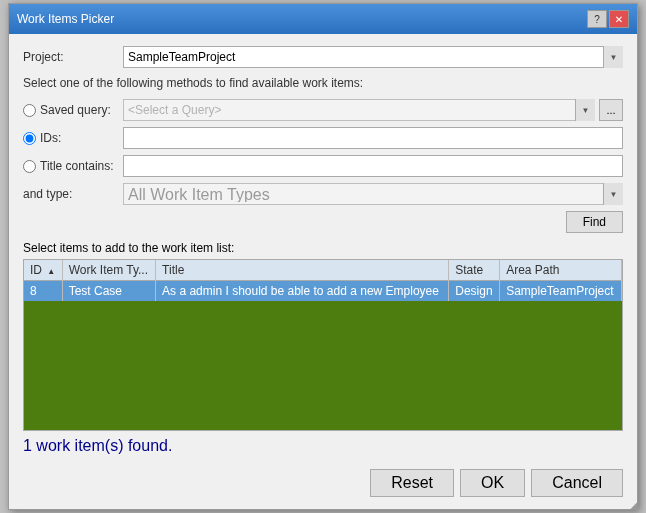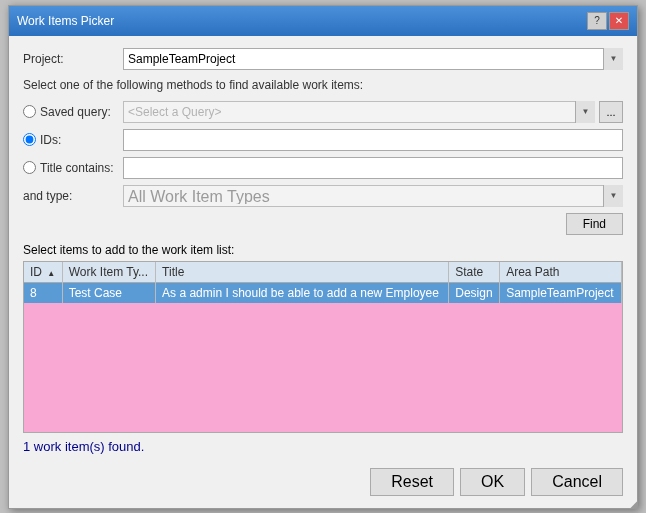--- a/index.html
+++ b/index.html
@@ -186,21 +186,21 @@
     }
     .table-section {
       margin-bottom: 6px;
     }
     .table-label {
       color: #000000;
       margin-bottom: 4px;
     }
     .results-table-wrapper {
       border: 1px solid #aaa;
-      background: #f9a8d4;
+      background: #4d7c0f;
       height: 172px;
       overflow: hidden;
     }
     .results-table {
       width: 100%;
       border-collapse: collapse;
     }
     .results-table thead tr {
       background: #d8e4f0;
       border-bottom: 1px solid #aaa;
@@ -235,21 +235,21 @@
       padding: 3px 6px;
       border-right: 1px solid #bbb;
       font-size: 12px;
       white-space: nowrap;
       overflow: hidden;
       text-overflow: ellipsis;
     }
     .status-text {
       color: #00008b;
       margin-bottom: 10px;
-      font-size: 13px;
+      font-size: 16px;
     }
     .bottom-buttons {
       display: flex;
       justify-content: flex-end;
       gap: 6px;
       padding-top: 4px;
     }
     .dialog-btn {
       padding: 4px 20px;
       background: #e0e0e0;

